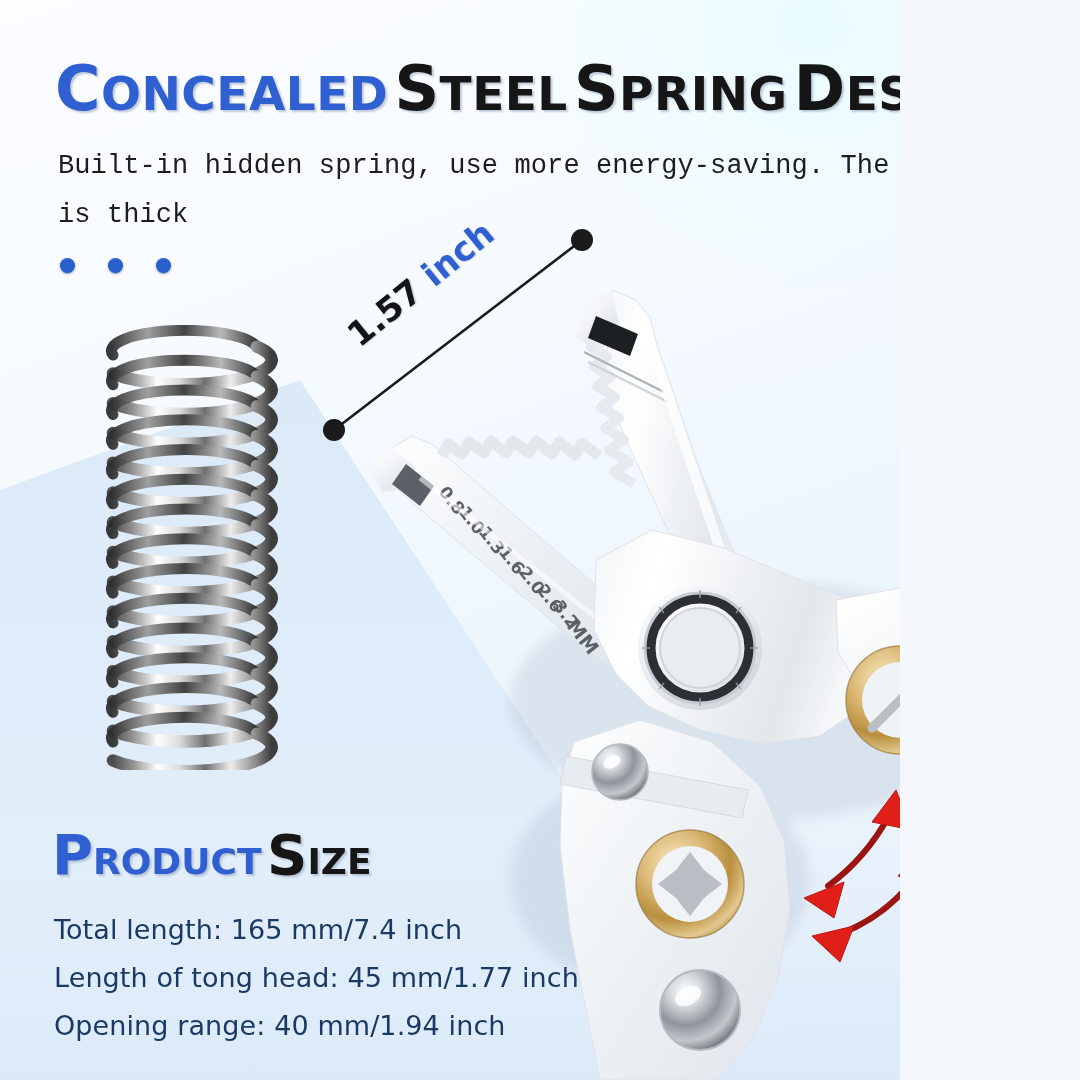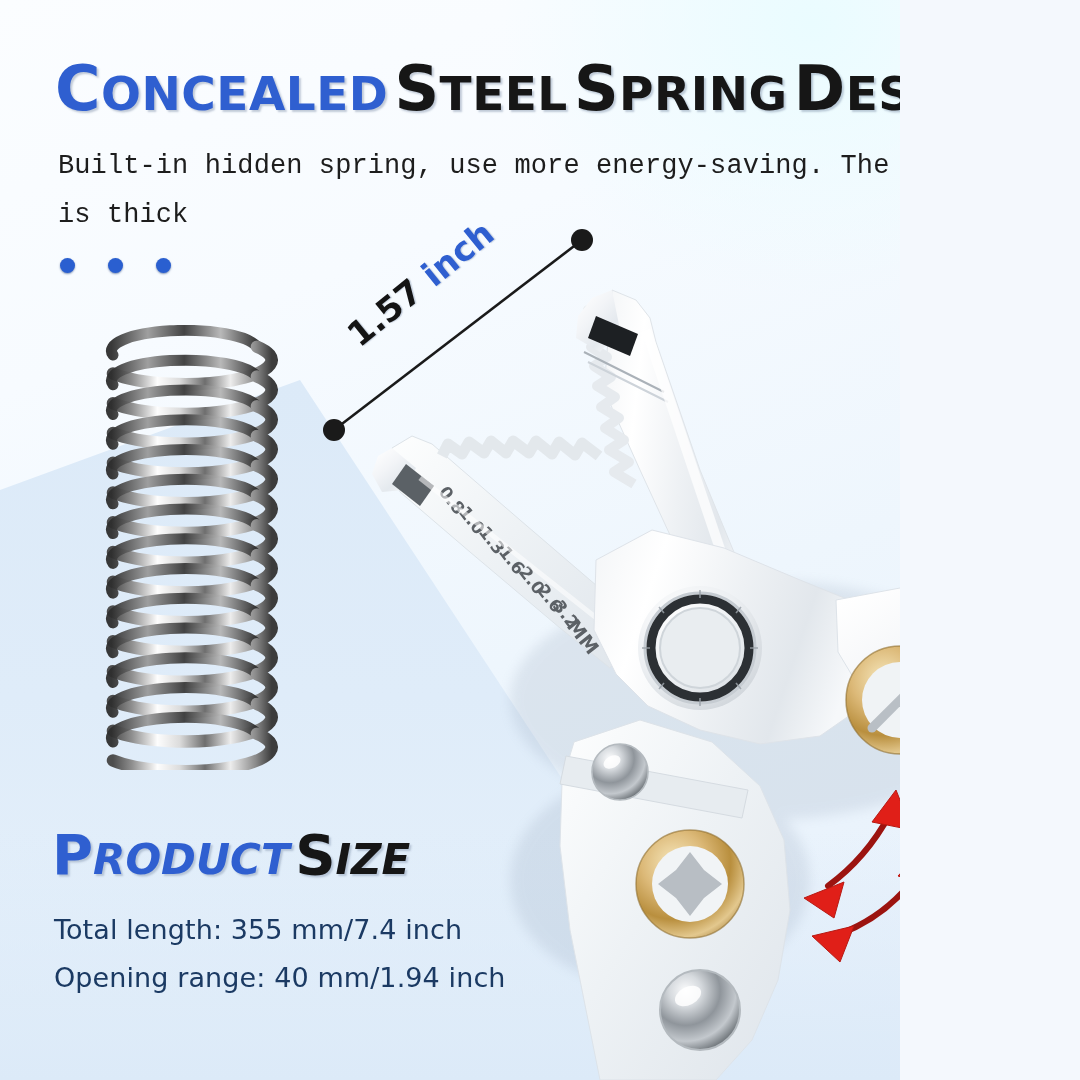--- a/index.html
+++ b/index.html
@@ -59,21 +59,21 @@
     background:#2a5fd0;box-shadow:0 1px 2px rgba(30,60,120,.55);
   }
 
   
   .h-size{
     position:absolute;left:52px;top:822px;white-space:nowrap;
     font-family:"DejaVu Sans","Liberation Sans",sans-serif;font-weight:700;
     text-shadow:2px 2px 2px rgba(90,110,140,.32);
   }
   .h-size .cap{font-size:56px;}
-  .h-size .rest{font-size:42px;font-style:italic;}
+  .h-size .rest{font-size:36px;}
   .h-size .blue{color:#2f5fd0;}
   .h-size .dark{color:#161616;}
 
   .specs{
     position:absolute;left:54px;top:906px;width:640px;
     font-family:"DejaVu Sans","Liberation Sans",sans-serif;
     font-size:27px;line-height:48px;color:#1b3a63;letter-spacing:.1px;
   }
   .specs div{white-space:nowrap;}
 
@@ -355,17 +355,18 @@
       <span class="unit">inch</span>
     </div>
   </div>
 
   <div class="h-size">
     <span class="cap blue">P</span><span class="rest blue">RODUCT</span>
     <span class="cap dark">S</span><span class="rest dark">IZE</span>
   </div>
 
   <div class="specs">
-    <div>Total length: 355 mm/7.4 inch</div>
+    <div>Total length: 165 mm/7.4 inch</div>
+    <div>Length of tong head: 45 mm/1.77 inch</div>
     <div>Opening range: 40 mm/1.94 inch</div>
   </div>
 
 </div>
 
 </body></html>

